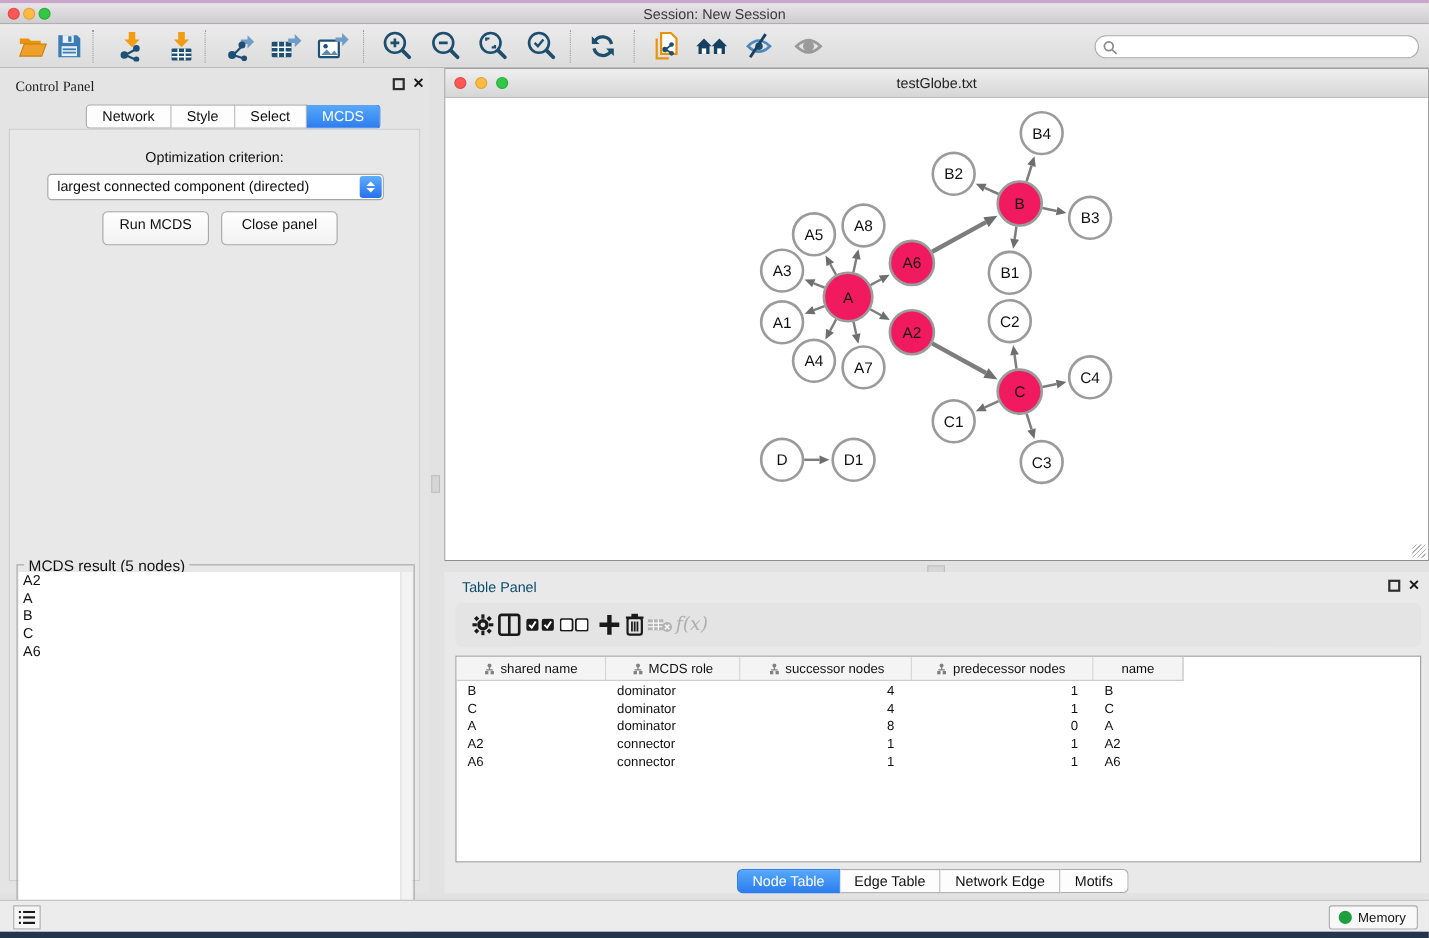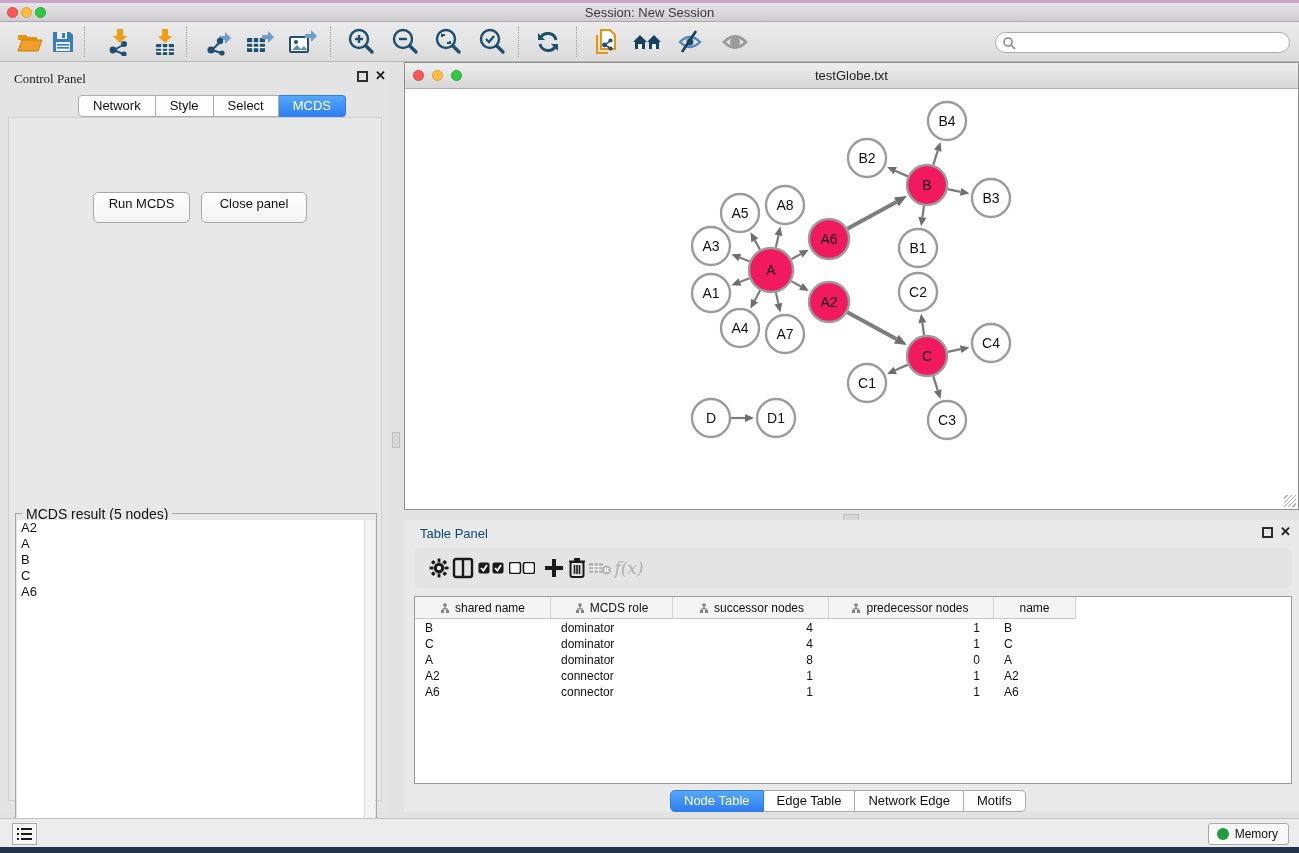--- a/index.html
+++ b/index.html
@@ -282,20 +282,28 @@
     <div id="cp-title">Control Panel</div>
     <span class="panel-float" style="left:357px"></span>
     <span class="panel-close" style="left:375px">✕</span>
     <div class="cp-tabs">
       <div class="tab">Network</div>
       <div class="tab">Style</div>
       <div class="tab">Select</div>
       <div class="tab active">MCDS</div>
     </div>
     <div id="cp-content">
+      <div id="opt-label">Optimization criterion:</div>
+      <div id="opt-select">
+        <span>largest connected component (directed)</span>
+        <span id="opt-stepper">
+          <span class="chev up"></span>
+            <span class="chev down"></span>
+        </span>
+      </div>
       <div class="cp-btn" style="left:84px; width:97px">Run MCDS</div>
       <div class="cp-btn" style="left:192px; width:106px">Close panel</div>
       <div id="mcds-fieldset">
         <span id="mcds-legend">MCDS result (5 nodes)</span>
         <div id="mcds-list">
             <div>A2</div>
             <div>A</div>
             <div>B</div>
             <div>C</div>
             <div>A6</div>

